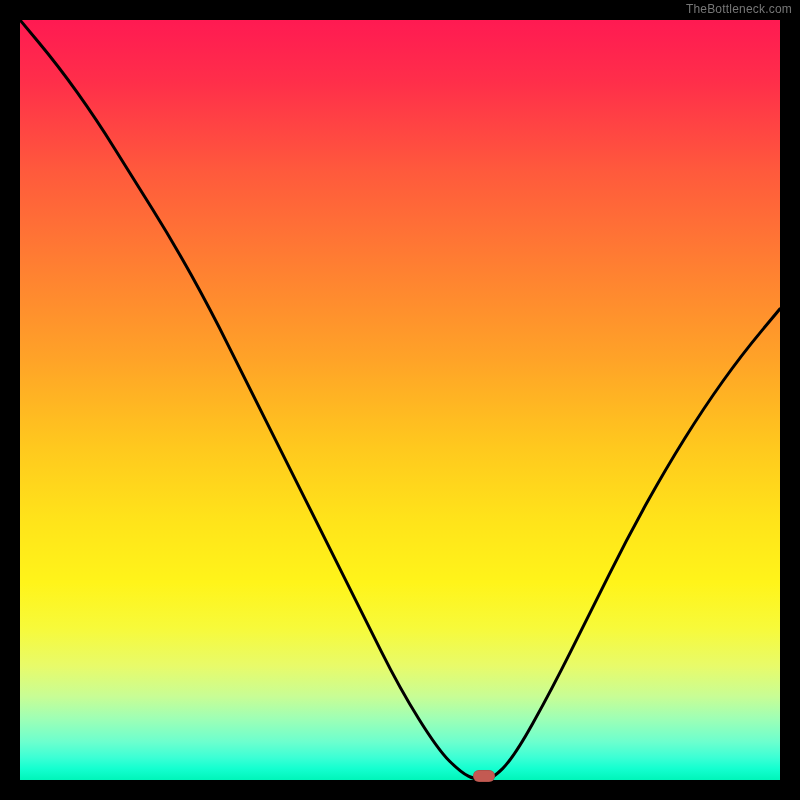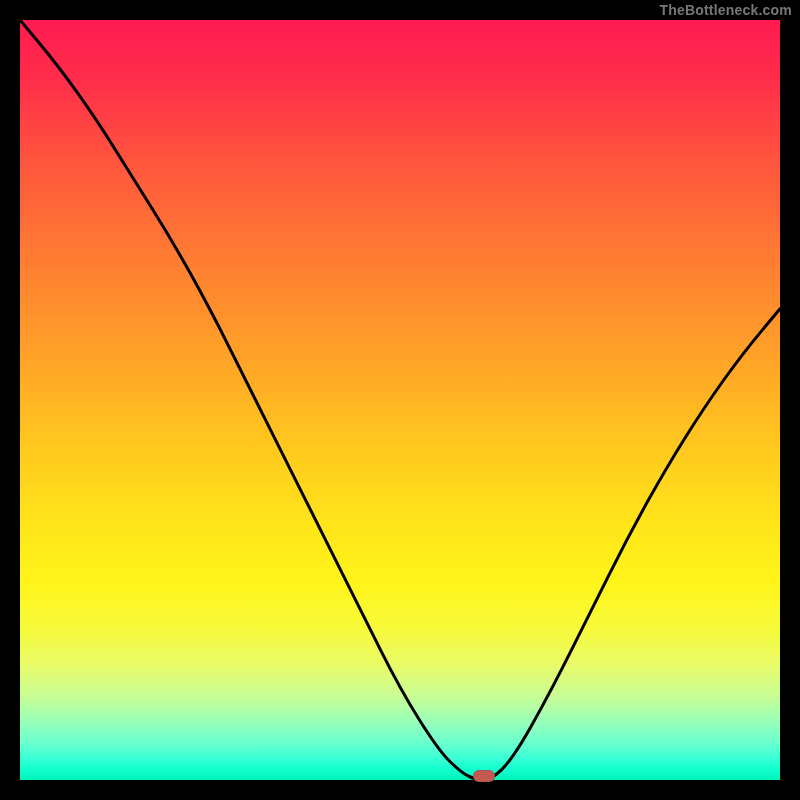--- a/index.html
+++ b/index.html
@@ -15,22 +15,22 @@
     position: relative;
     width: 800px;
     height: 800px;
     background: #000;
   }
   .watermark {
     position: absolute;
     top: 2px;
     right: 8px;
     color: #777;
-    font-size: 14px;
-    font-weight: 700;
+    font-size: 12px;
+    font-weight: 400;
     letter-spacing: 0.2px;
     z-index: 10;
   }
   .plot-area {
     position: absolute;
     left: 20px;
     top: 20px;
     width: 760px;
     height: 760px;
   }

